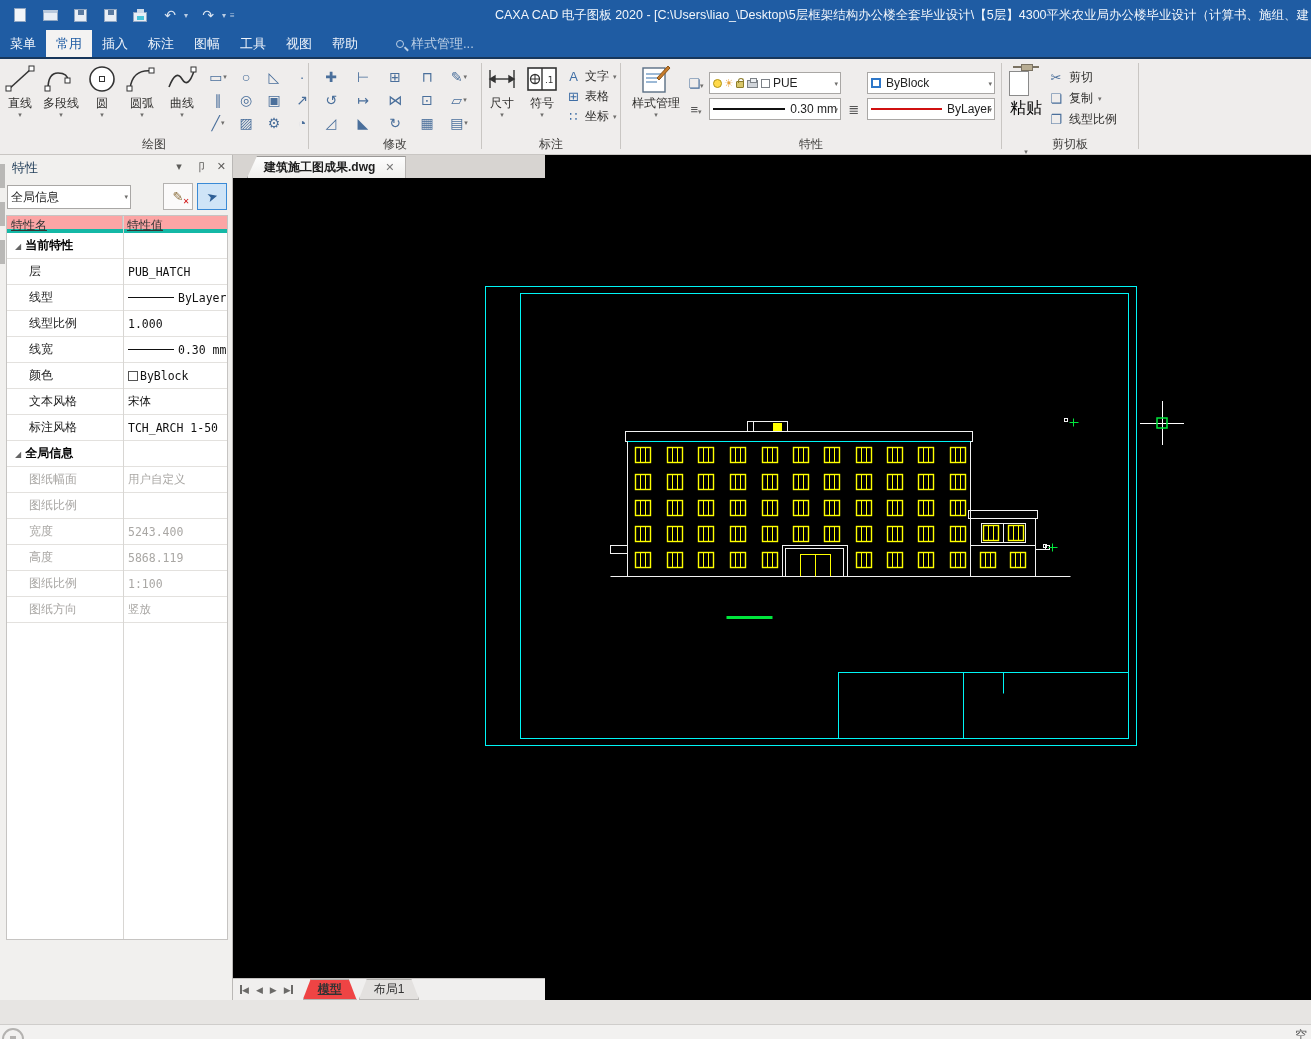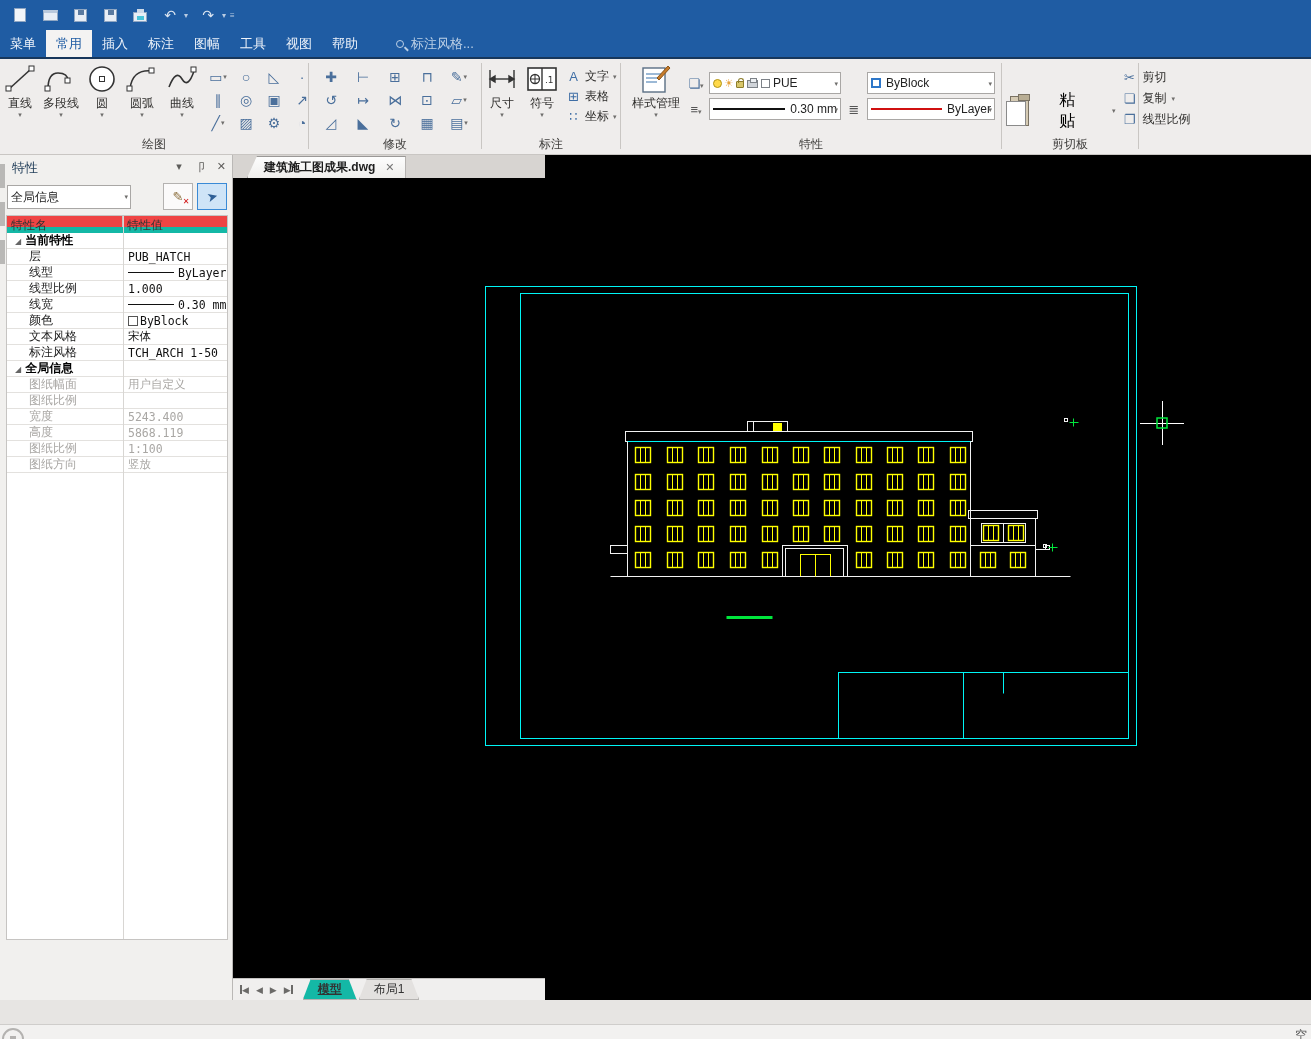--- a/index.html
+++ b/index.html
@@ -65,21 +65,21 @@
   .mprint::before { content:""; position:absolute; left:2px; top:-3px; width:5px; height:3px; background:#eceff2; border:1px solid #7d8288; }
   .sqw { width:9px; height:9px; background:#fff; border:1px solid #7d8288; margin-right:3px; }
   .sqb { width:10px; height:10px; background:#fff; border:2px solid #2e77c9; margin-right:5px; }
   .wheel { width:16px; height:16px; border-radius:50%;
     background:conic-gradient(#e33 0 17%, #f90 17% 33%, #ffe12b 33% 50%, #3a3 50% 67%, #36c 67% 84%, #93c 84% 100%); margin:0 auto; }
   .lineblk { font-size:13px; color:#555; text-align:center; }
   .wline { flex:1; height:2px; background:#111; margin-right:5px; }
   .rline { flex:1; height:2px; background:#d01010; margin-right:5px; }
 
   
-  .clipbig { display:flex; flex-direction:row; align-items:center; margin:4px 6px 0 8px;gap:30px; }
+  .clipbig { display:flex; flex-direction:column; align-items:center; margin:4px 6px 0 8px;gap:30px; }
   .clipboard { width:26px; height:30px; background:#d6cbb4; border:1px solid #7a7262; position:relative; }
   .clipboard::before { content:""; position:absolute; left:7px; top:-3px; width:10px; height:5px; background:#b8ad93; border:1px solid #7a7262; }
   .clipboard::after { content:""; position:absolute; left:-5px; top:4px; width:18px; height:23px; background:#fff; border:1px solid #8a8a8a; }
   .cliplist { display:flex; flex-direction:column; gap:4px; margin-top:7px; }
   .clipitem { display:flex; align-items:center; gap:5px; font-size:12px; color:#2f2e2c; white-space:nowrap; }
   .clipglyph { color:#4a6f9b; font-size:13px; width:16px; text-align:center; }
 
   
   #left-panel { left:0; top:0; width:233px; height:845px; background:#f1f0ee; border-right:1px solid #bab8b6; }
   #edge-strip { left:0; top:3px; width:6px; height:110px; display:flex; flex-direction:column; gap:14px; padding-top:6px; }
@@ -87,45 +87,45 @@
   #pp-title { left:12px; top:4px; font-size:13px; color:#1f3b57; }
   #pp-title-icons { right:6px; top:5px; display:flex; gap:12px; color:#5d5c5a; font-size:11px; }
   #pp-combo { left:7px; top:30px; width:124px; height:24px; }
   .pbtn { position:absolute; top:28px; width:30px; height:27px; background:#fbfafa; border:1px solid #b4b2b0; display:flex; align-items:center; justify-content:center; font-size:13px; }
   .pbtn.sel { background:#cfe4f7; border:1px solid #3a8ad6; }
   .pencil { color:#8a6d3b; position:relative; }
   .pencil::after { content:"✕"; color:#d01010; font-size:8px; position:absolute; right:-6px; bottom:-2px; }
   .cursor-ic { color:#2f5f96; transform:rotate(-15deg); display:inline-block; }
   #pp-table { left:6px; top:60px; width:222px; height:725px; background:#fff; border:1px solid #c6c4c2; }
   #pp-vline { position:absolute; left:116px; top:0; bottom:0; width:1px; background:#d8d6d3; }
-  .hdr { display:flex; height:17px; background:#ef4444; border-bottom:6px solid #14b8a6; font-size:12px; color:#333; }
+  .hdr { display:flex; height:17px; background:#fca5a5; border-bottom:4px solid #14b8a6; font-size:12px; color:#333;text-decoration:underline; }
   .hdr div { padding:1px 4px; }
   .hdr .c1 { width:116px; border-right:1px solid #c6c4c2; }
-  .prow { display:flex; height:16px; border-bottom:1px solid #e3e1de; font-size:12px; align-items:center; }
+  .prow { display:flex; height:26px; border-bottom:1px solid #e3e1de; font-size:12px; align-items:center; }
   .prow .c1 { width:116px; padding-left:22px; color:#222; overflow:hidden; white-space:nowrap; }
   .prow .c2 { flex:1; padding-left:5px; color:#111; font-family:"DejaVu Sans Mono",monospace; font-size:11.5px; display:flex; align-items:center; overflow:hidden; white-space:nowrap; }
   .prow.group .c1 { padding-left:8px; font-weight:bold; color:#000; }
   .prow.dis .c1, .prow.dis .c2 { color:#a9a7a4; }
   .tri { font-size:8px; color:#666; margin-right:4px; }
   .vline-sample { width:46px; height:1.5px; background:#111; margin-right:4px; }
   .swatch { width:10px; height:10px; border:1px solid #555; background:#fff; margin-right:2px; }
 
   
   #canvas { left:233px; top:0; width:1078px; height:845px; background:#000; }
   #doc-strip { left:0; top:0; width:312px; height:23px; background:#d7d4d1; }
   #doc-tab { position:absolute; left:14px; top:1px; height:22px; padding:0 10px 0 16px; background:linear-gradient(#fdfdfd,#efeeec);
     border:1px solid #9a9896; border-bottom:none; display:flex; align-items:center; gap:10px;
     clip-path:polygon(10px 0, 100% 0, 100% 100%, 0 100%); font-size:12px; font-weight:bold; color:#1c1c1c; }
   #doc-close { font-size:11px; color:#777; font-weight:normal; }
   #model-strip { left:0; top:823px; width:312px; height:22px; background:#f0efee; border-top:1px solid #c4c2c0; display:flex; align-items:center; }
   .navarr { color:#6b6a68; font-size:9px; margin-left:7px; display:flex; align-items:center; }
   .navarr .bar { width:2px; height:9px; background:#6b6a68; }
   .btab { height:21px; display:flex; align-items:center; padding:0 14px; font-size:12px; color:#333;
     clip-path:polygon(8px 0, calc(100% - 8px) 0, 100% 100%, 0 100%); background:#e3e1df; margin-left:2px; border:1px solid #b5b3b1; }
-  .btab.active { background:#14b8a6; font-weight:bold; text-decoration:underline; }
+  .btab.active { background:#ef4444; font-weight:bold; text-decoration:underline; }
   #draw-svg { position:absolute; left:0; top:0; }
 
   
   #status1 { left:0; top:1000px; width:1311px; height:25px; background:#e7e5e3; border-bottom:1px solid #cfcdcb; }
   #status2 { left:0; top:1025px; width:1311px; height:14px; background:#f2f1f0; overflow:hidden; }
   #status-ic { position:absolute; left:2px; top:3px; width:22px; height:22px; border:2px solid #9a9896; border-radius:50%; opacity:.7; }
   #status-ic::after { content:""; position:absolute; left:6px; top:6px; width:6px; height:6px; background:#9a9896; }
   #status-right { position:absolute; right:4px; top:2px; font-size:12px; color:#555; }
 </style>
 </head>
@@ -149,36 +149,37 @@
         </span>
       <span class="qa-btn">
           <span class="icn-printer"></span>
         </span>
       <span class="qa-btn">↶</span>
         <span class="qa-dd">▾</span>
       <span class="qa-btn">↷</span>
         <span class="qa-dd">▾</span>
       <span class="qa-dd">≡</span>
     </div>
+    <div id="win-title">CAXA CAD 电子图板 2020 - [C:\Users\liao_\Desktop\5层框架结构办公楼全套毕业设计\【5层】4300平米农业局办公楼毕业设计（计算书、施组、建</div>
   </div>
 
   <div id="tabrow" class="abs">
     <div id="menu-tabs" style="display:flex">
         <div class="mtab">菜单</div>
         <div class="mtab active">常用</div>
         <div class="mtab">插入</div>
         <div class="mtab">标注</div>
         <div class="mtab">图幅</div>
         <div class="mtab">工具</div>
         <div class="mtab">视图</div>
         <div class="mtab">帮助</div>
       </div>
     <div id="search-zone">
       <span class="lens"></span>
-      <span>标注风格...</span>
+      <span>样式管理...</span>
     </div>
   </div>
   <div id="accentline" class="abs"></div>
 
   <div id="ribbon" class="abs">
 
     <div class="rpanel" style="width:308px">
       <div class="bigrow">
         <div id="draw-bigs" style="display:flex">
             <div class="bigbtn">

